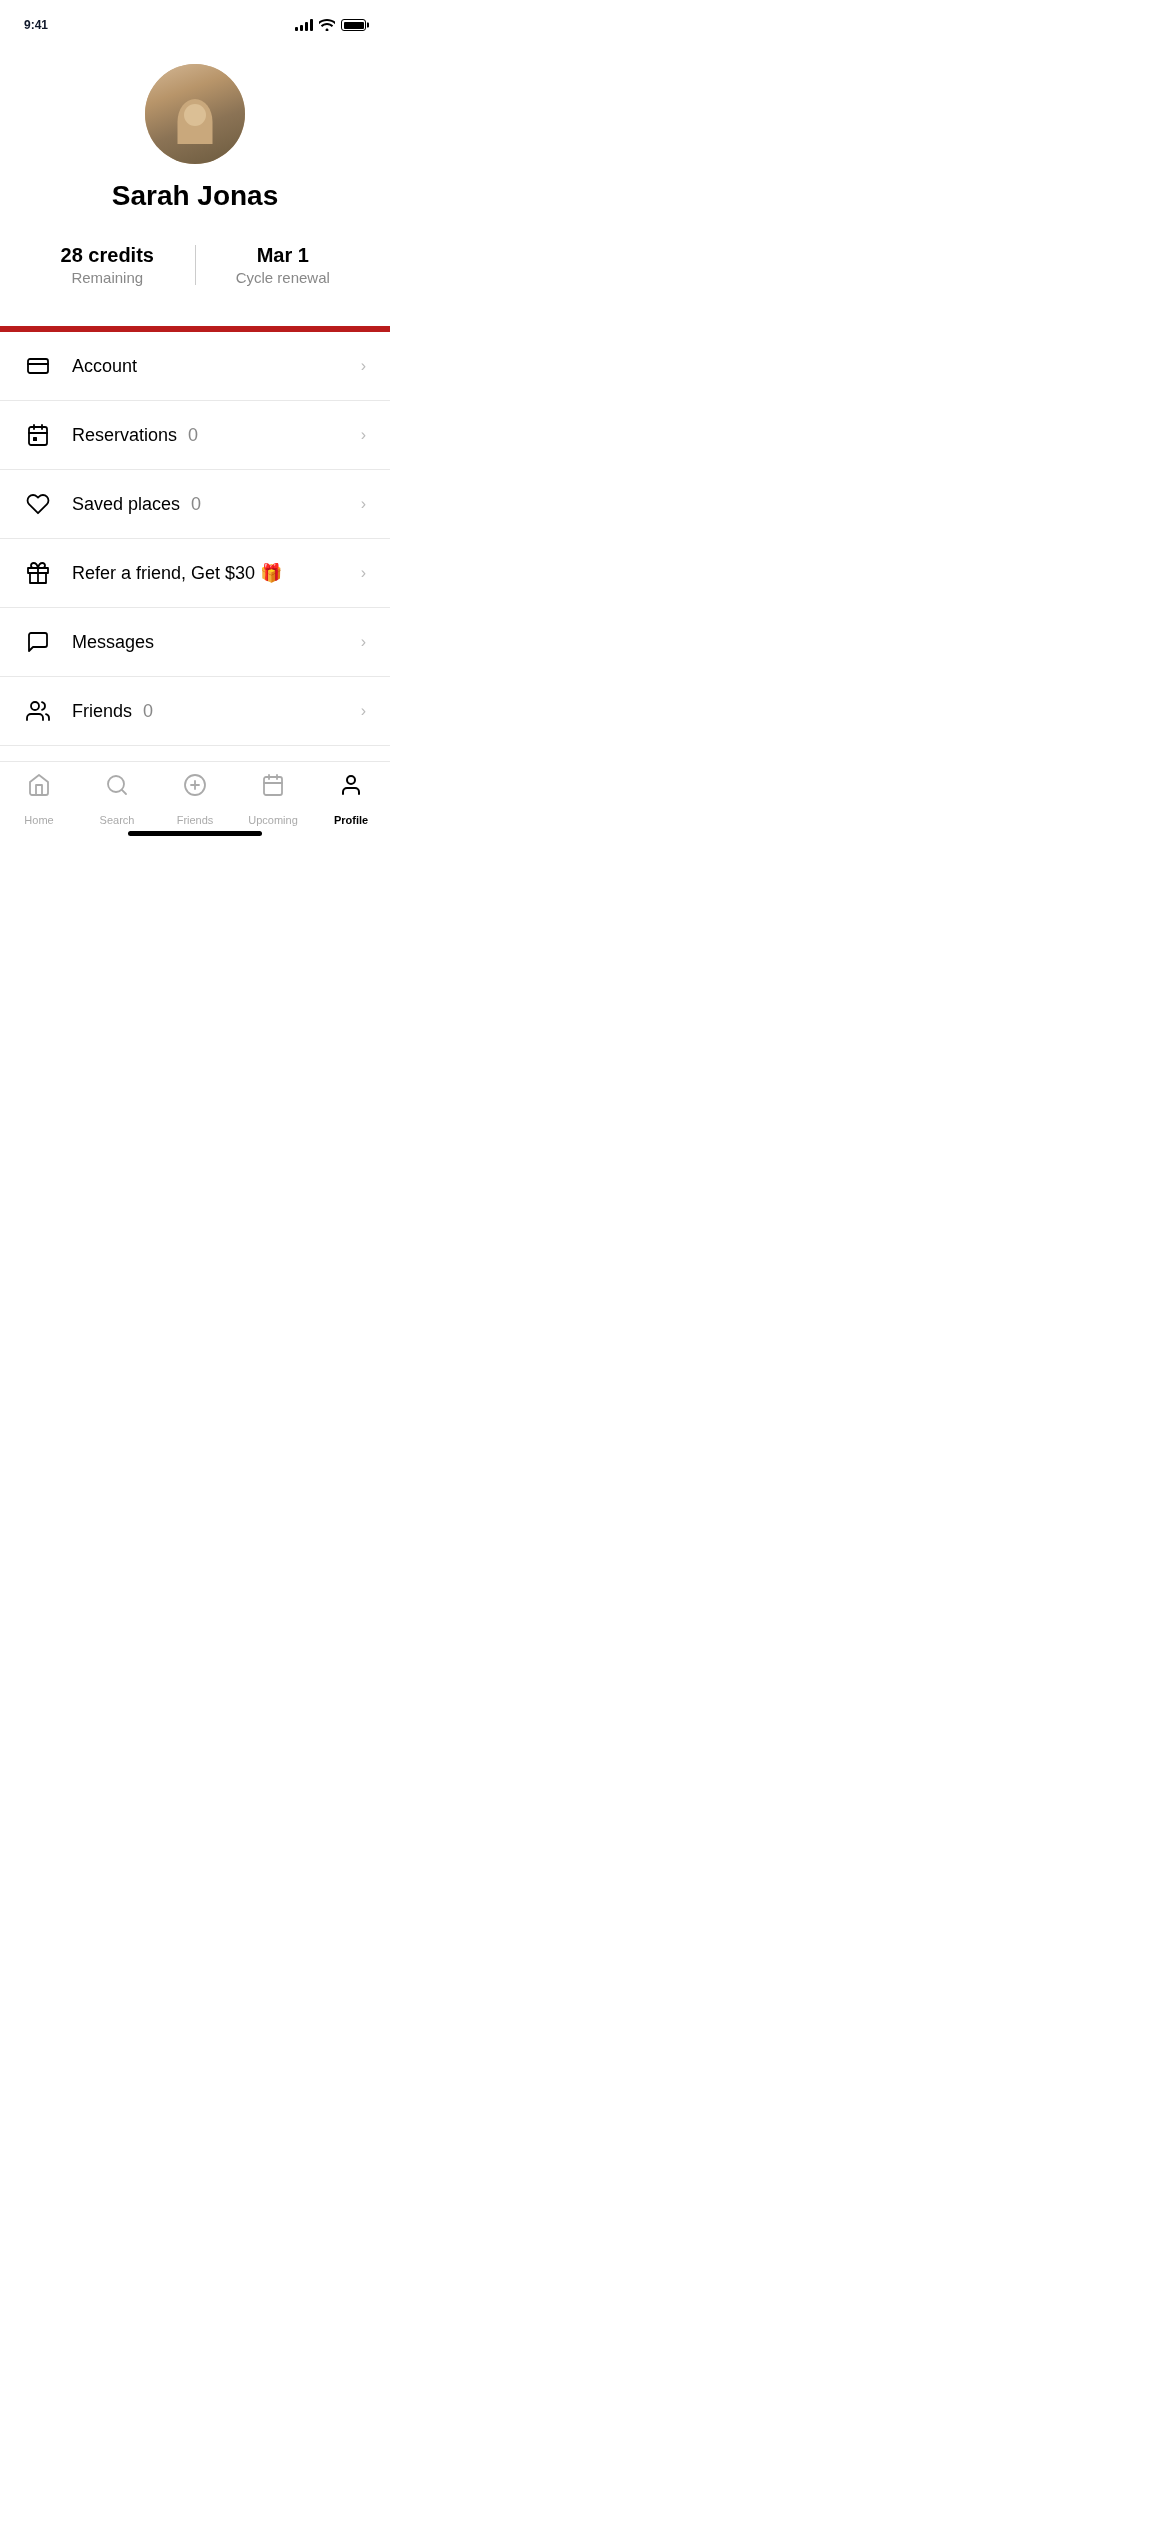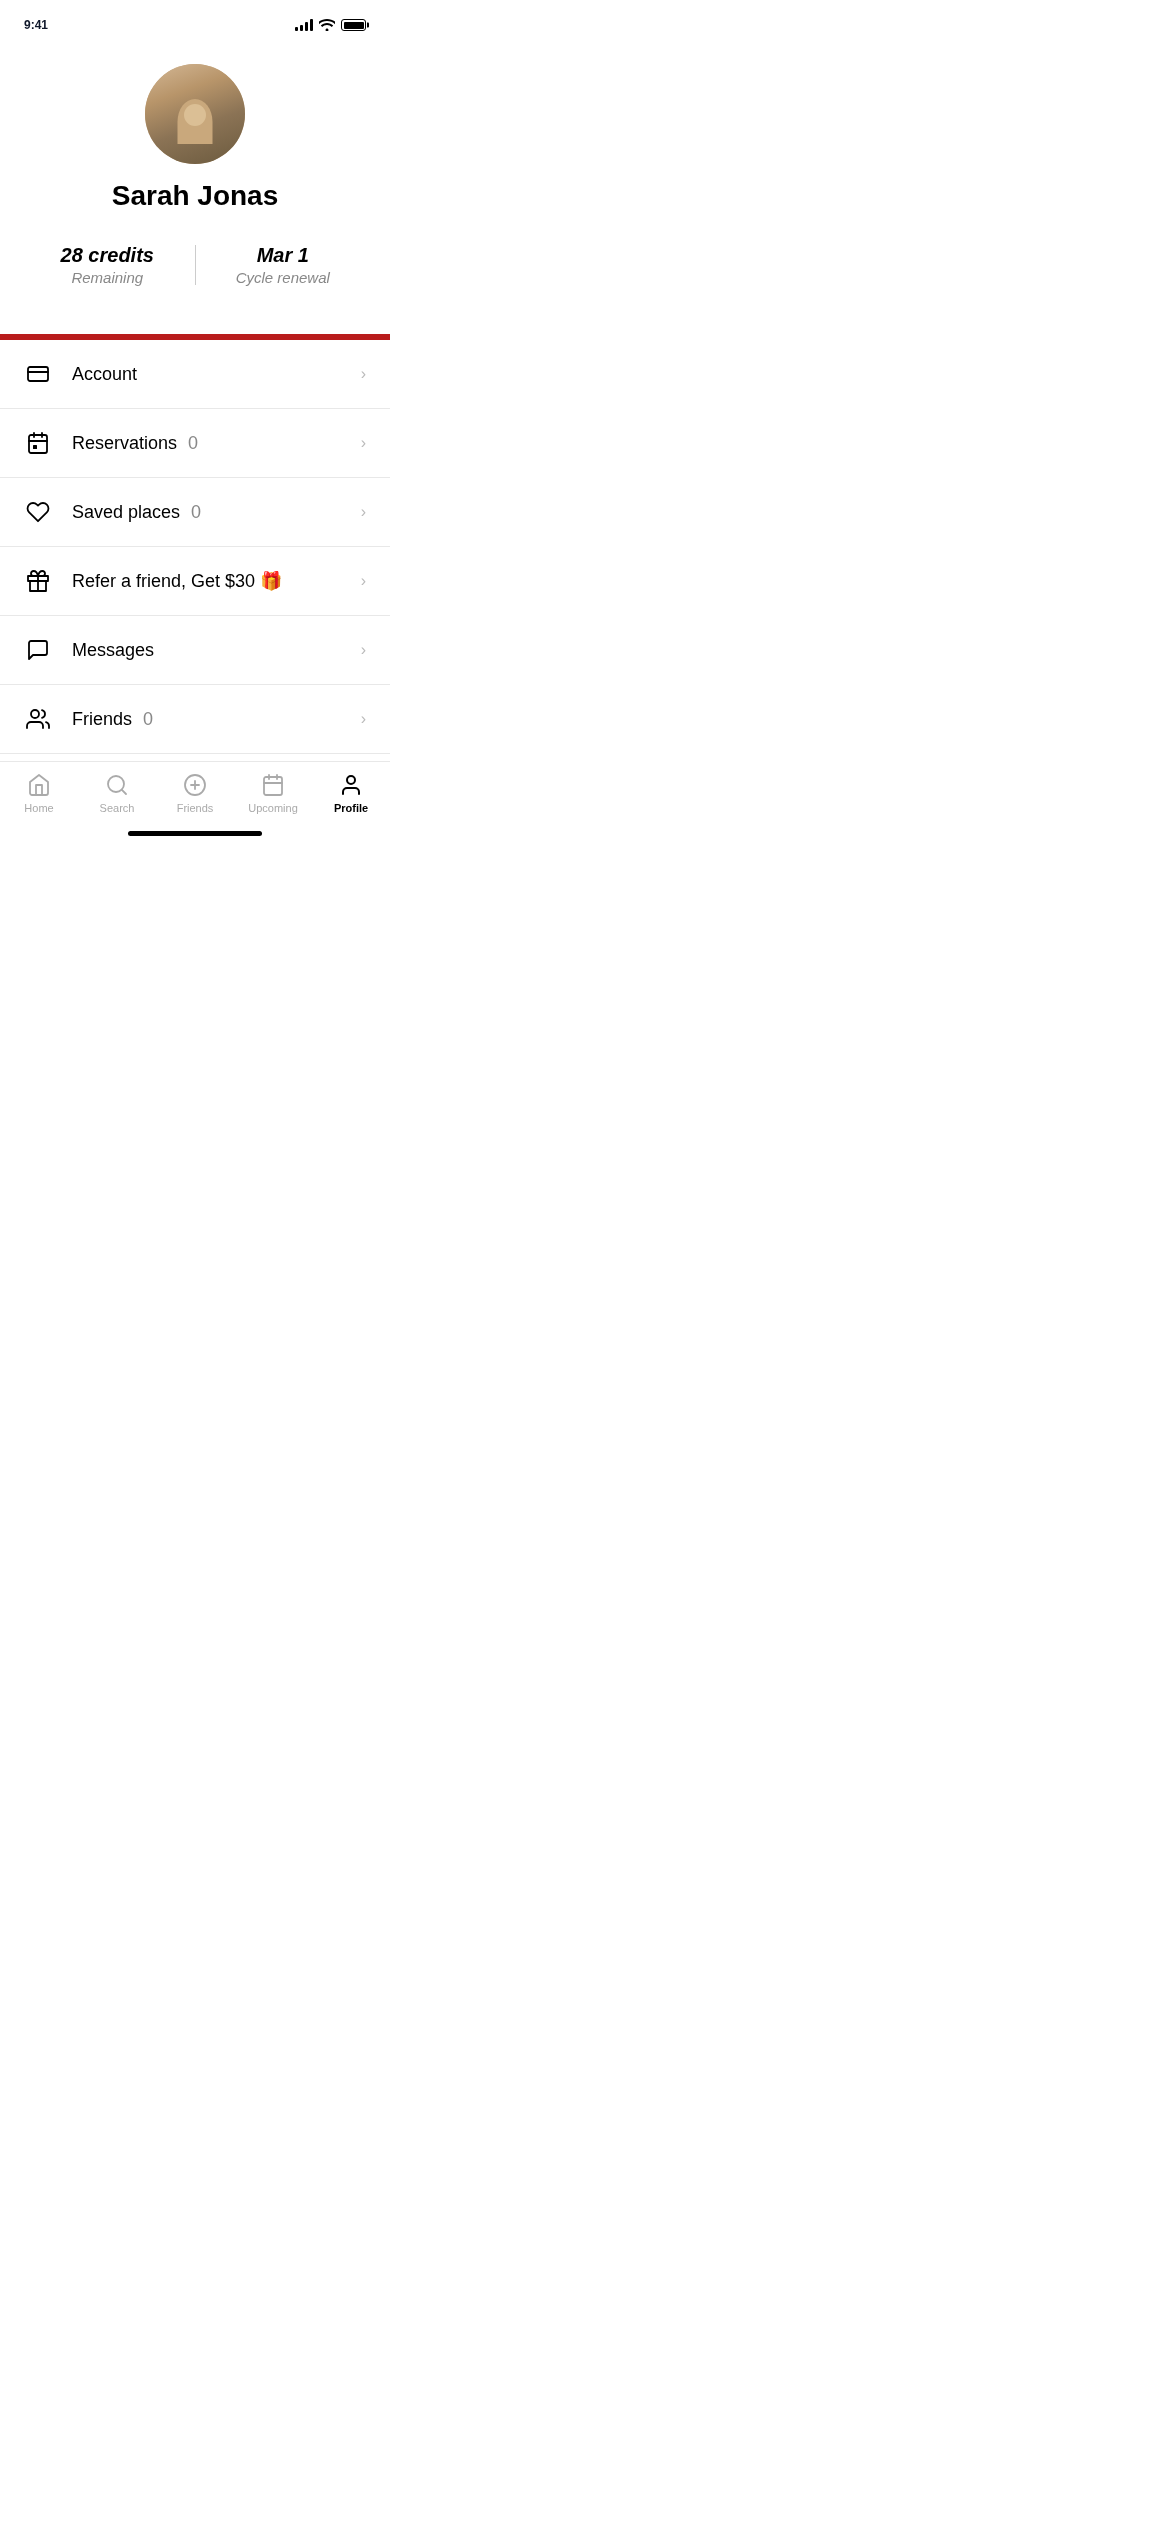--- a/index.html
+++ b/index.html
@@ -150,22 +150,21 @@
       margin-bottom: 32px;
     }
 
     
     .stats-row {
       display: flex;
       width: 100%;
       padding: 0 40px;
       justify-content: center;
       align-items: center;
-      margin-bottom: 38px;
-      font-style: italic;
+      margin-bottom: 30px;
     }
 
     .stat-item {
       flex: 1;
       text-align: center;
     }
 
     .stat-value {
       font-size: 20px;
       font-weight: 700;
@@ -247,21 +246,21 @@
       display: flex;
       align-items: flex-start;
       padding-top: 10px;
     }
 
     .nav-item {
       flex: 1;
       display: flex;
       flex-direction: column;
       align-items: center;
-      gap: 4px;
+      gap: 16px;
       cursor: pointer;
     }
 
     .nav-icon {
       width: 26px;
       height: 26px;
       display: flex;
       align-items: center;
       justify-content: center;
     }

